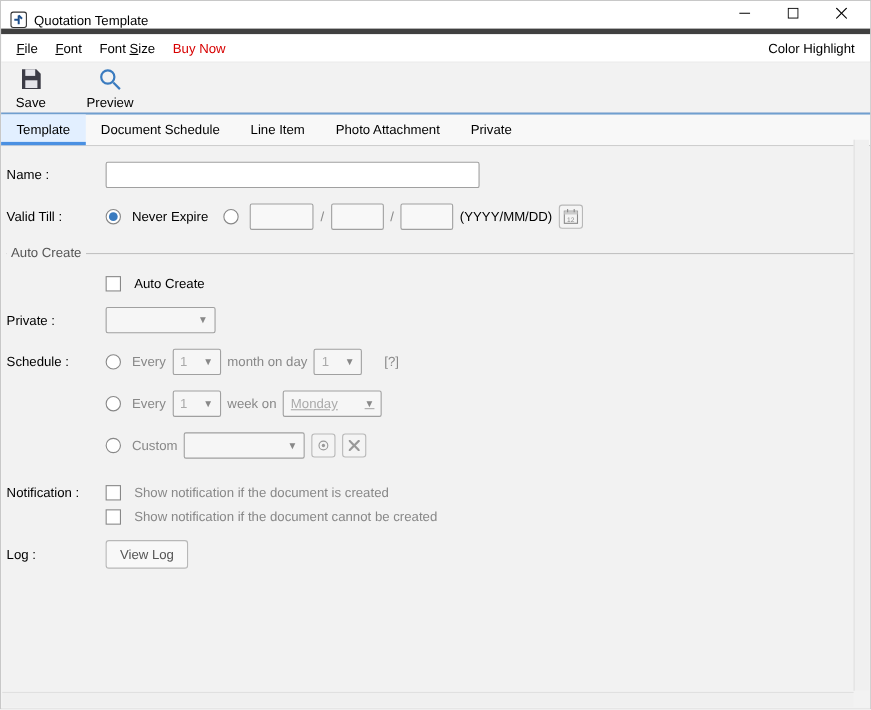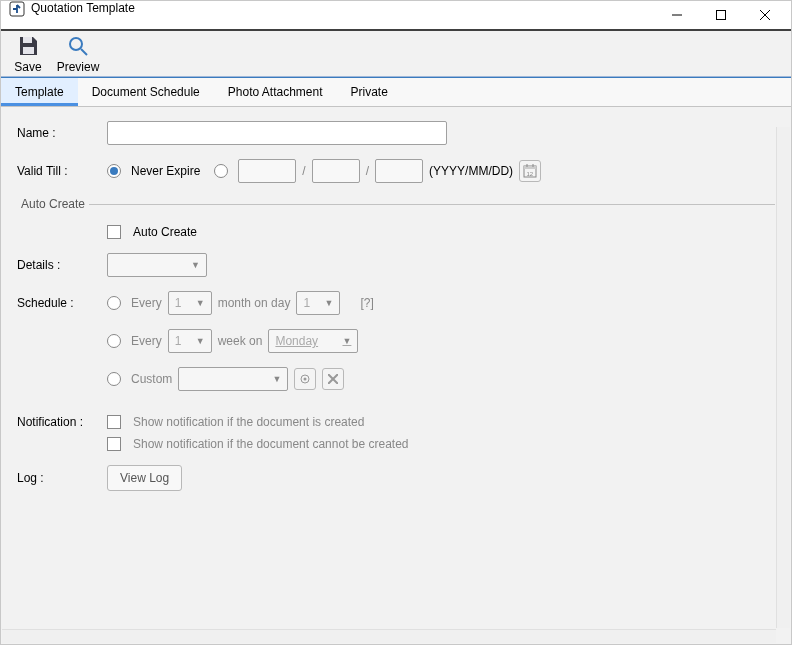--- a/index.html
+++ b/index.html
@@ -11,23 +11,23 @@
     background: #fff;
   }
   .window {
     width: 792px; height: 645px;
     border: 1px solid #c8c8c8;
     display: flex; flex-direction: column;
     position: relative;
   }
   .titlebar {
     height: 30px;
-    display: flex; align-items: flex-start;
+    display: flex; align-items: flex-end;
     padding: 0 4px 0 8px;
-    border-bottom: 2px solid #404040;
+    border-bottom: 5px solid #404040;
     background: #fff;
   }
   .titlebar .app-icon { width: 16px; height: 16px; margin-right: 6px; }
   .titlebar .title { flex: 0 0 auto; }
   .titlebar .spacer { flex: 1; }
   .win-btn {
     width: 44px; height: 28px;
     display: flex; align-items: center; justify-content: center;
     font-family: Arial;
     user-select: none;
@@ -46,21 +46,21 @@
   .menuitem .underline { text-decoration: underline; }
   .buy-now { color: #d70000; }
   .menubar .menuspacer { flex: 1; }
 
   .toolbar {
     height: 46px;
     background: #f2f2f2;
     border-bottom: 1px solid #a0b8d8;
     display: flex; align-items: flex-end;
     padding: 2px 6px 2px 6px;
-    gap: 8px;
+    gap: 30px;
   }
   .tool {
     display: flex; flex-direction: column; align-items: center;
     width: 42px;
     cursor: default;
     font-size: 12px;
   }
   .tool .icon { height: 24px; display: flex; align-items: center; justify-content: center; }
   .tool .lbl { margin-top: 2px; }
 
@@ -76,21 +76,21 @@
     cursor: default;
     color: #000;
   }
   .tab.active {
     background: #e2efff;
     border-bottom: 3px solid #4a90e2;
   }
 
   .page {
     flex: 1;
-    padding: 14px 16px;
+    padding: 14px 5px;
     background: #f2f2f2;
     overflow-y: auto;
     overflow-x: hidden;
   }
 
   .row {
     display: flex; align-items: center;
     margin-bottom: 14px;
   }
   .label { width: 90px; }
@@ -223,20 +223,28 @@
         </svg>
     </div>
     <div class="win-btn">
       <svg width="10" height="10">
           <line x1="0" y1="0" x2="10" y2="10" stroke="#000" stroke-width="1"></line>
           <line x1="10" y1="0" x2="0" y2="10" stroke="#000" stroke-width="1"></line>
         </svg>
     </div>
   </div>
 
+  <div class="menubar">
+    <div class="menuitem"><span class="underline">F</span><span>ile</span></div>
+    <div class="menuitem"><span class="underline">F</span><span>ont</span></div>
+    <div class="menuitem"><span>Font </span><span class="underline">S</span><span>ize</span></div>
+    <div class="menuitem buy-now">Buy Now</div>
+    <div class="menuspacer"></div>
+    <div class="menuitem">Color Highlight</div>
+  </div>
 
   <div class="toolbar">
     <div class="tool">
       <span class="icon">
         <svg width="22" height="22" viewBox="0 0 22 22">
           <path d="M3 2 H16 L20 6 V20 H3 Z" fill="#3b3b46"></path>
           <rect x="6" y="2" width="9" height="6" fill="#e4e4ea"></rect>
           <rect x="6" y="12" width="11" height="7" fill="#e4e4ea"></rect>
         </svg>
       </span>
@@ -249,20 +257,21 @@
           <line x1="14" y1="14" x2="20" y2="20" stroke="#3a7bbf" stroke-width="2"></line>
         </svg>
       </span>
       <span class="lbl">Preview</span>
     </div>
   </div>
 
   <div class="tabstrip">
     <div class="tab active">Template</div>
     <div class="tab">Document Schedule</div>
+    <div class="tab">Line Item</div>
     <div class="tab">Photo Attachment</div>
     <div class="tab">Private</div>
   </div>
 
   <div class="page">
 
     <div class="row">
       <span class="label">Name :</span>
       <input class="textfield tf-name" value="" style="">
     </div>
@@ -298,21 +307,21 @@
       <legend>Auto Create</legend>
 
       <div class="row indent">
         <span class="inline">
           <span class="checkbox"></span>
           <span>Auto Create</span>
         </span>
       </div>
 
       <div class="row">
-        <span class="label">Details :</span>
+        <span class="label">Private :</span>
         <span class="select disabled" style="min-width:100px">
           <span></span>
           <span class="chev">▼</span>
         </span>
       </div>
 
       <div class="row">
         <span class="label">Schedule :</span>
 
         <span class="inline">

